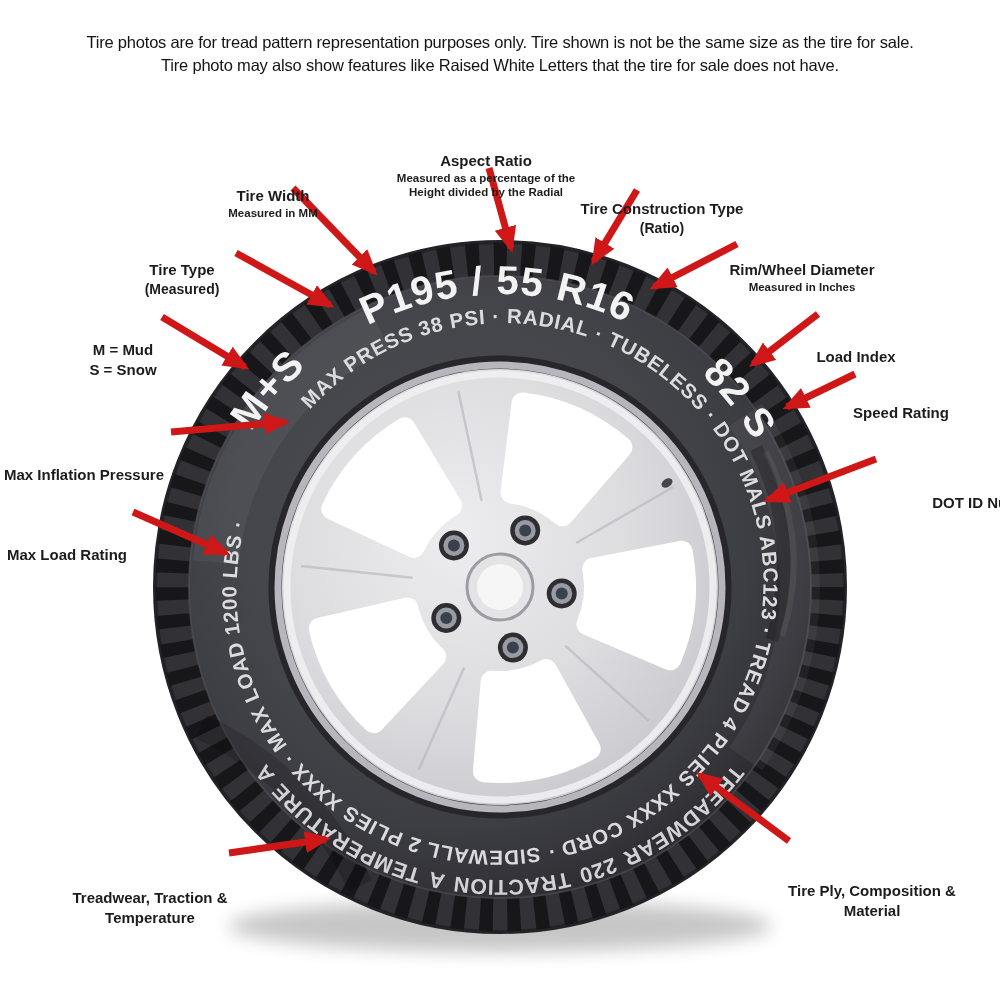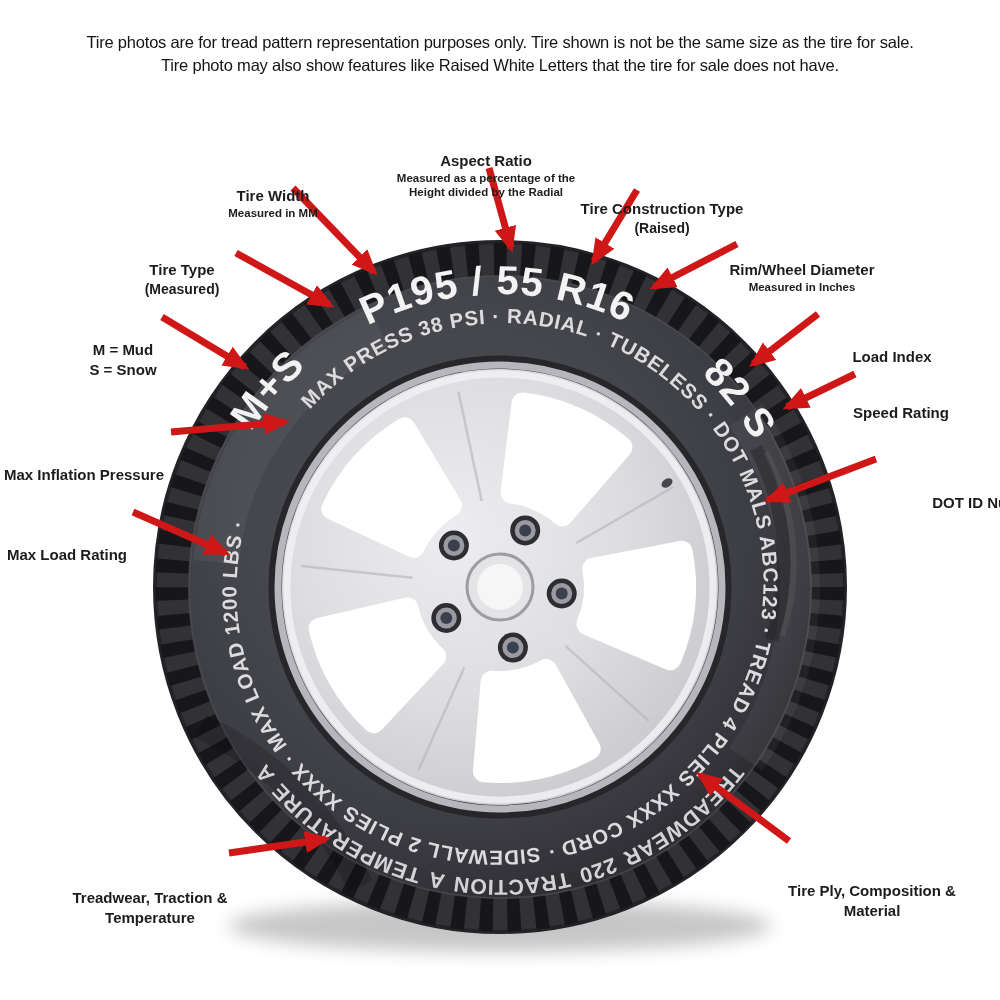--- a/index.html
+++ b/index.html
@@ -169,29 +169,29 @@
   </div>
 
   <div class="label" style="left:486px;top:108px">
     <div class="t15">Aspect Ratio</div>
     <div class="t12">Measured as a percentage of the</div>
     <div class="t12">Height divided by the Radial</div>
   </div>
 
   <div class="label" style="left:662px;top:156px">
     <div class="t15">Tire Construction Type</div>
-    <div class="t14">(Raised)</div>
+    <div class="t14">(Ratio)</div>
   </div>
 
   <div class="label" style="left:802px;top:217px">
     <div class="t15">Rim/Wheel Diameter</div>
     <div class="t12">Measured in Inches</div>
   </div>
 
-  <div class="label" style="left:892px;top:304px">
+  <div class="label" style="left:856px;top:304px">
     <div class="t15">Load Index</div>
   </div>
 
   <div class="label" style="left:901px;top:360px">
     <div class="t15">Speed Rating</div>
   </div>
 
   <div class="label" style="left:988px;top:450px">
     <div class="t15">DOT ID Number</div>
   </div>

